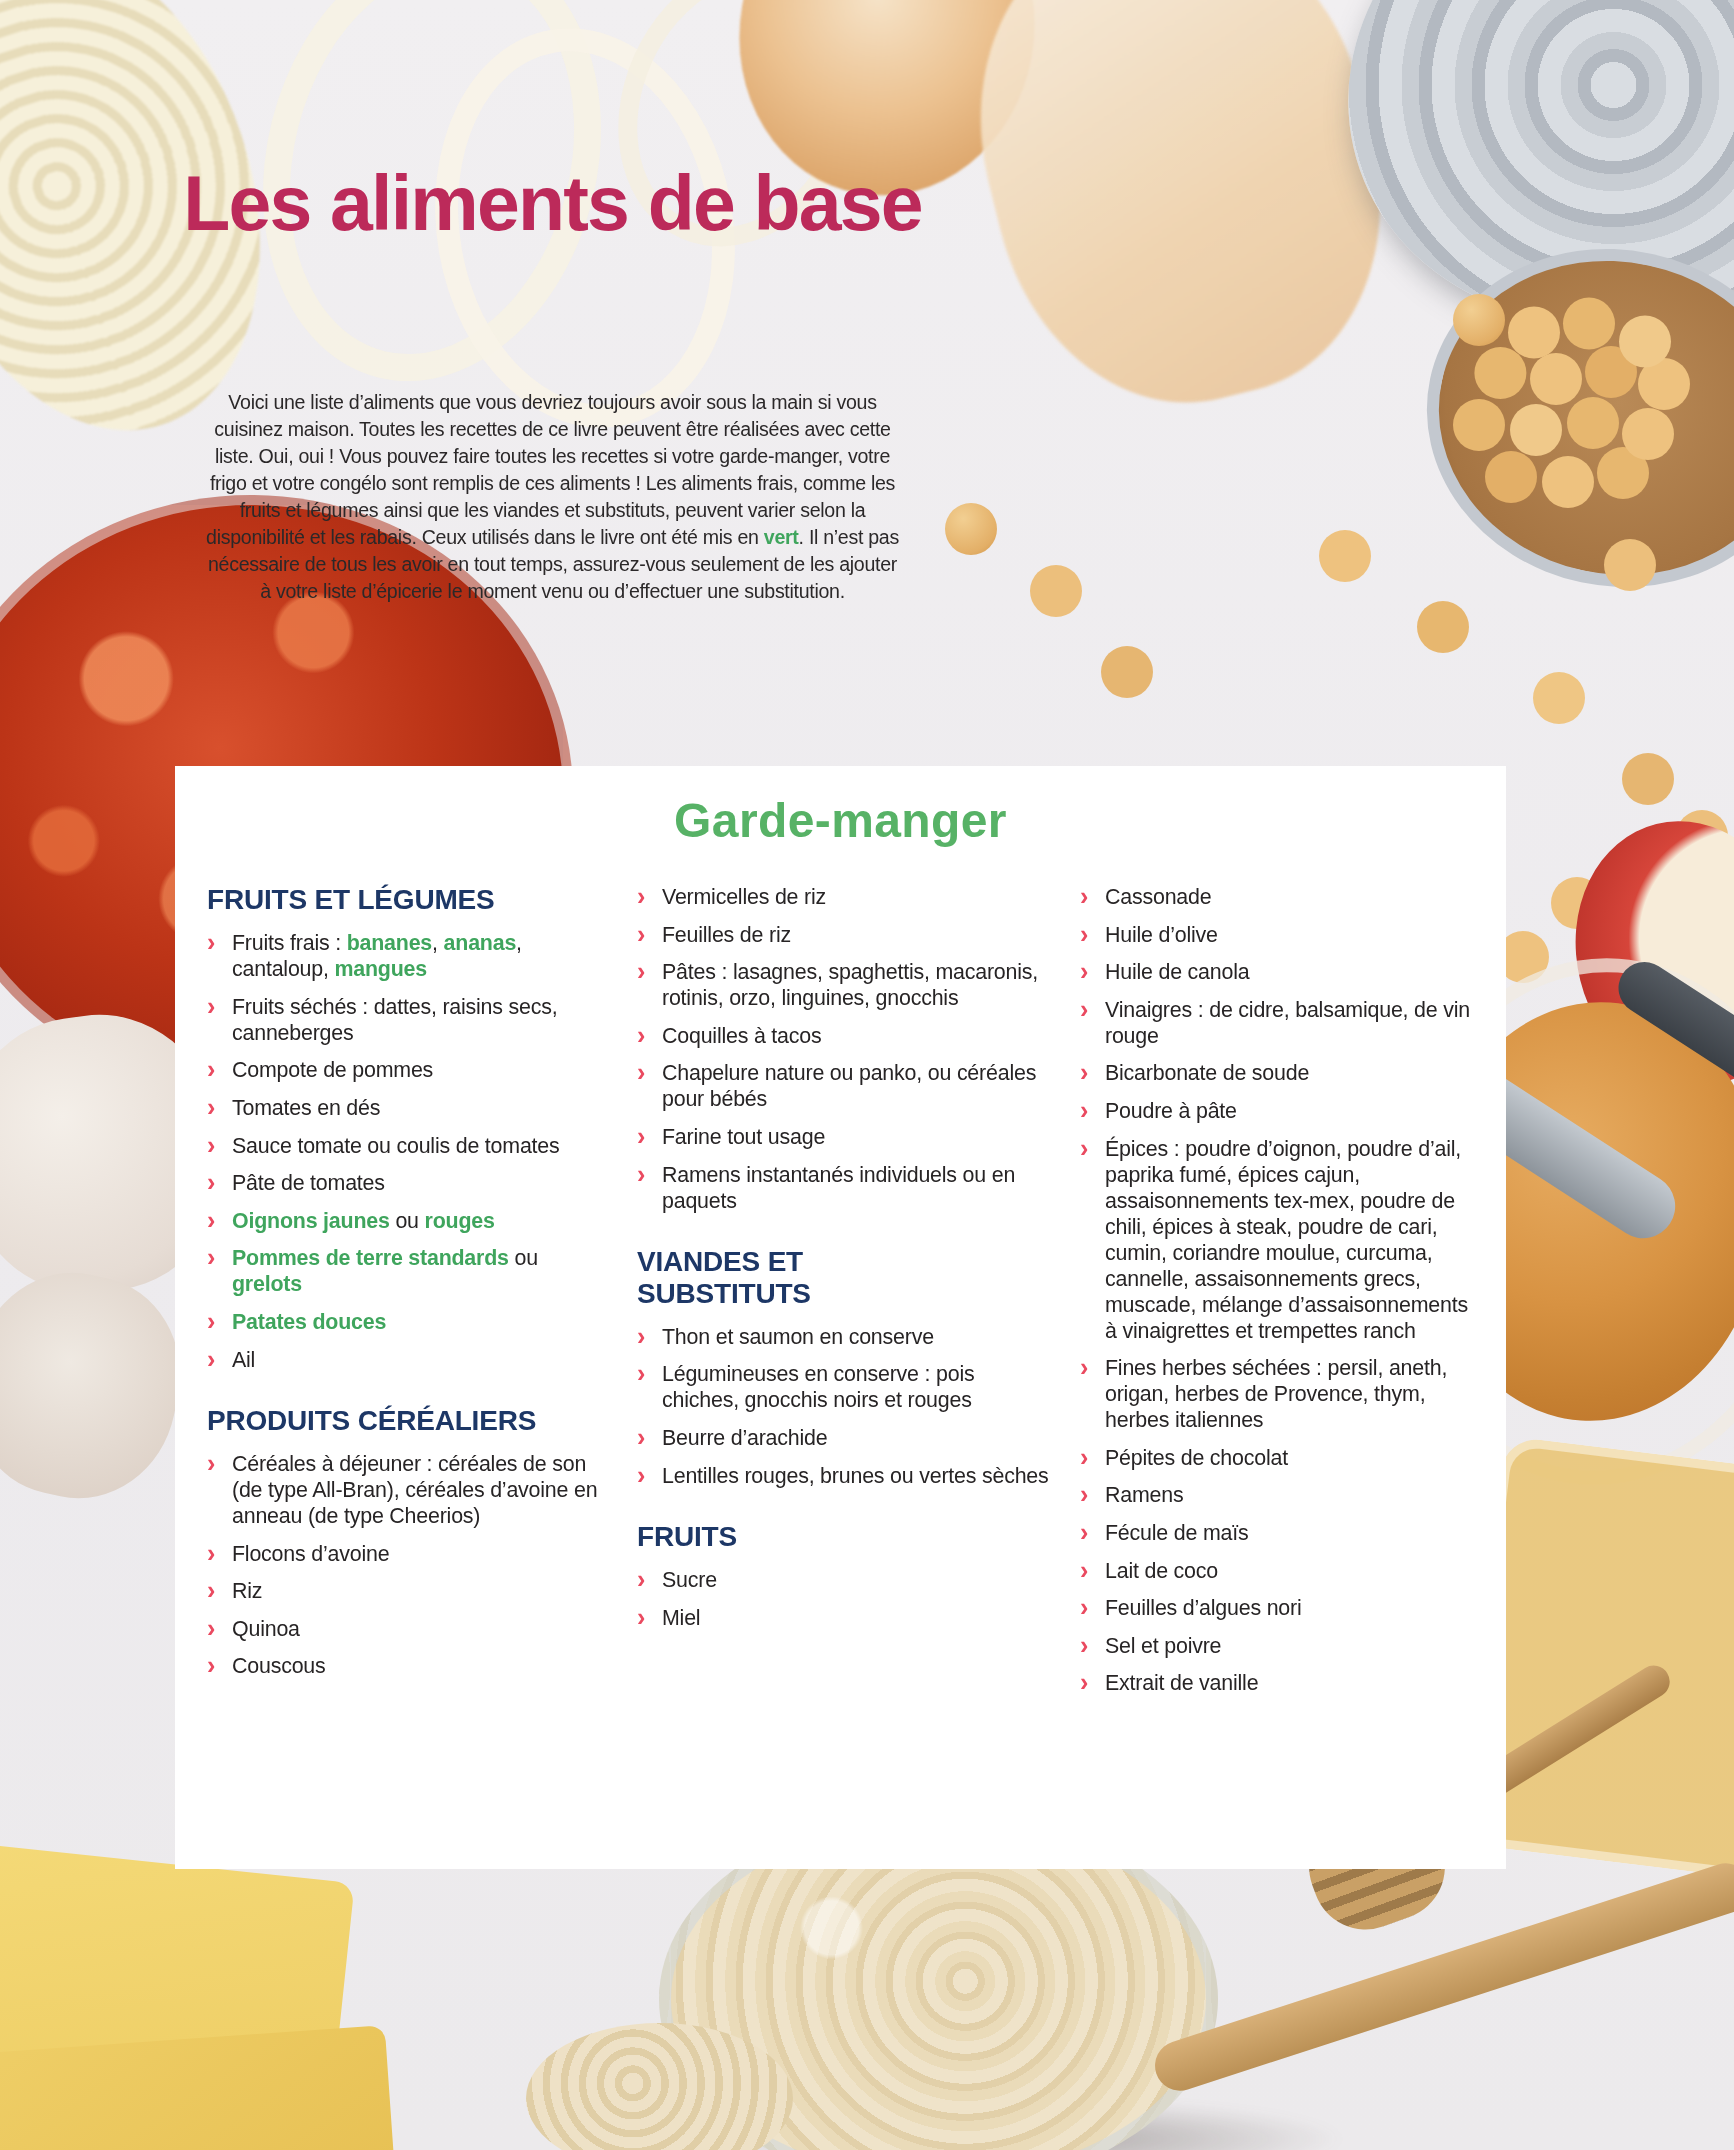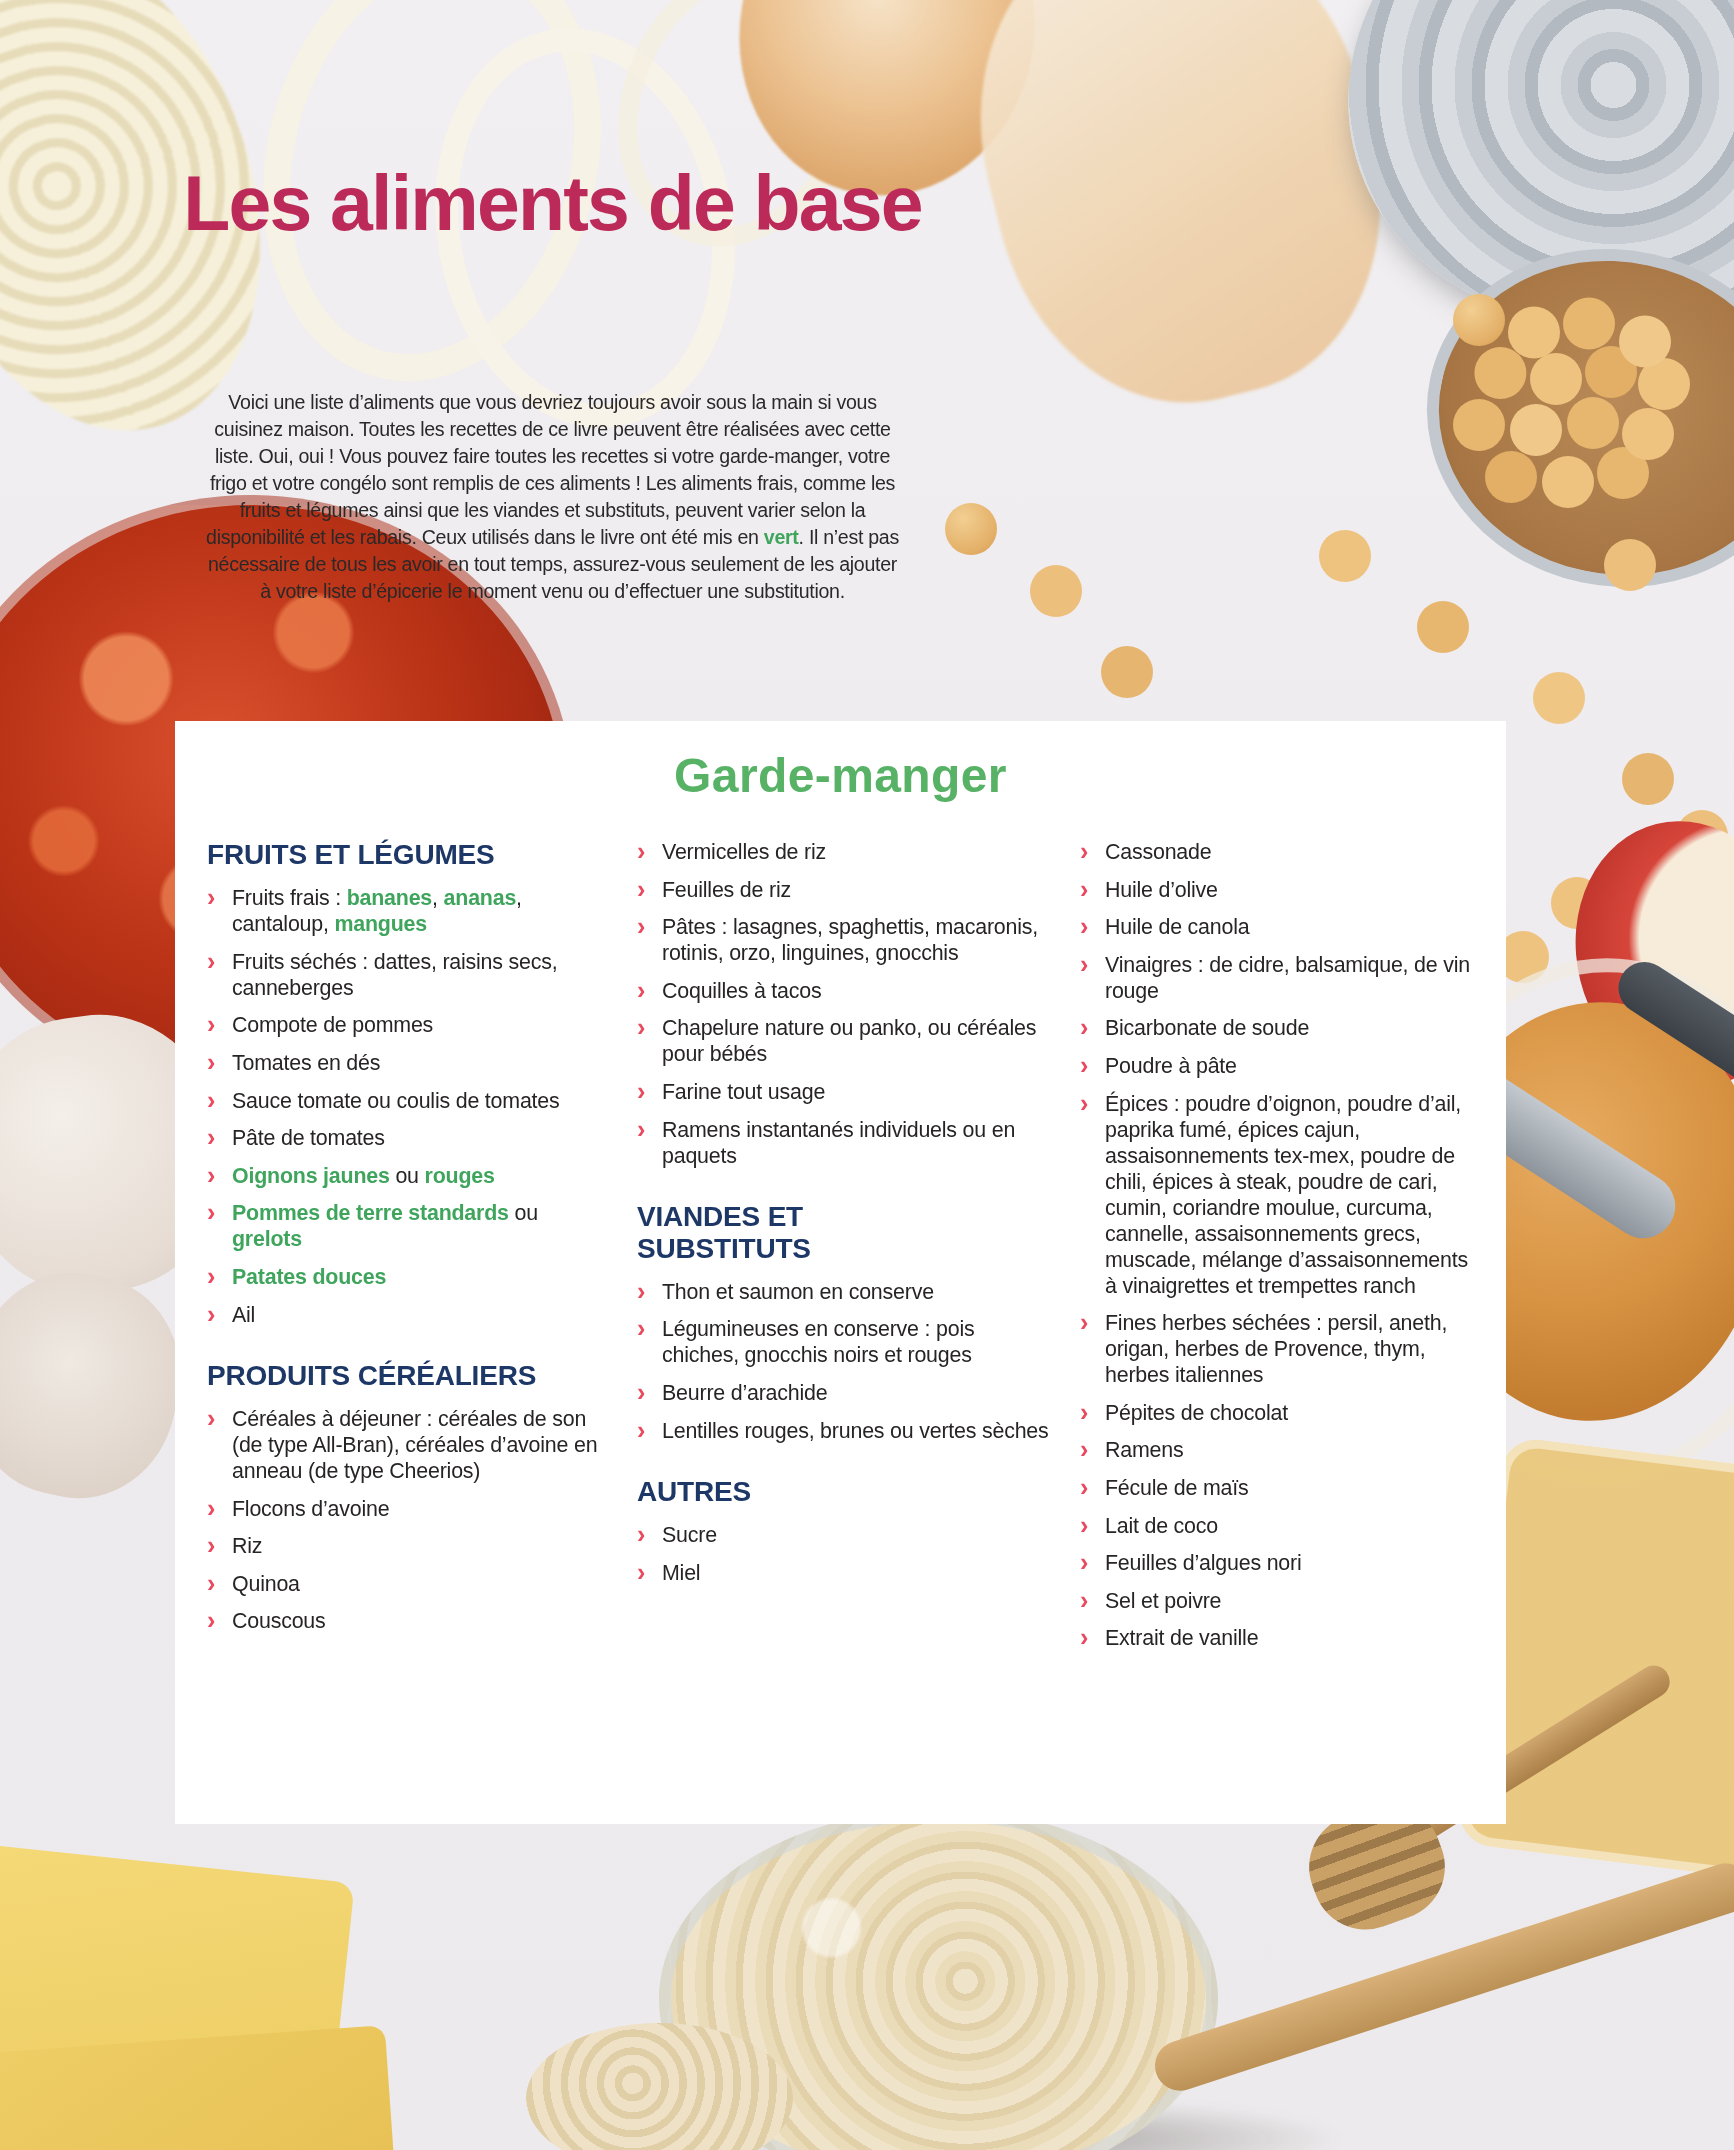--- a/index.html
+++ b/index.html
@@ -84,21 +84,21 @@
         radial-gradient(circle at 45% 42%,#d8502d 0%,#bc3417 45%,#9e2410 80%,#8c1f0e 100%);}
   .jar-shadow{left:704px;top:2099px;width:642px;height:80px;border-radius:50%;
       background:radial-gradient(ellipse,rgba(70,60,55,.4),transparent 70%);filter:blur(5.3px);}
   
   :root{--pink:#bc2a5a;--hgreen:#57b266;--igreen:#3fa55d;--navy:#1d3766;--bullet:#ea4a60;--dark:#272425;}
   .top{position:absolute;left:80px;top:141px;width:945px;text-align:center;z-index:2;}
   h1.title{margin:0;font-size:77px;line-height:125px;font-weight:700;letter-spacing:-1.8px;color:var(--pink);}
   .intro{width:695px;margin:123px auto 0;font-size:19.6px;line-height:27px;letter-spacing:-0.3px;
          color:#2b2829;text-align:center;}
   .intro .green{color:var(--igreen);font-weight:700;}
-  .card{position:absolute;left:175px;top:721px;width:1331px;height:1103px;background:#ffffff;z-index:2;}
+  .card{position:absolute;left:175px;top:766px;width:1331px;height:1103px;background:#ffffff;z-index:2;}
   h2.pantry{margin:27px 0 0;text-align:center;font-size:48px;line-height:55px;font-weight:700;
             letter-spacing:0.4px;color:var(--hgreen);}
   .cols{display:flex;gap:29px;padding:0 32px;margin-top:36px;}
   .col{flex:0 0 auto;}
   .col:nth-child(1){width:401px;}
   .col:nth-child(2){width:414px;}
   .col:nth-child(3){width:401px;}
   .sec{margin:32px 0 14.3px;font-size:28px;line-height:32px;font-weight:700;color:var(--navy);
        white-space:pre-line;letter-spacing:-0.2px;}
   .sec:first-child{margin-top:0;}
@@ -253,21 +253,21 @@
             <span class="txt"><span>Légumineuses en conserve : pois chiches, gnocchis noirs et rouges</span></span>
           </div>
           <div class="item">
             <span class="bullet">›</span>
             <span class="txt"><span>Beurre d’arachide</span></span>
           </div>
           <div class="item">
             <span class="bullet">›</span>
             <span class="txt"><span>Lentilles rouges, brunes ou vertes sèches</span></span>
           </div>
-          <h3 class="sec">AUTRES</h3>
+          <h3 class="sec">FRUITS</h3>
           <div class="item">
             <span class="bullet">›</span>
             <span class="txt"><span>Sucre</span></span>
           </div>
           <div class="item">
             <span class="bullet">›</span>
             <span class="txt"><span>Miel</span></span>
           </div>
         </div>
         <div class="col">

